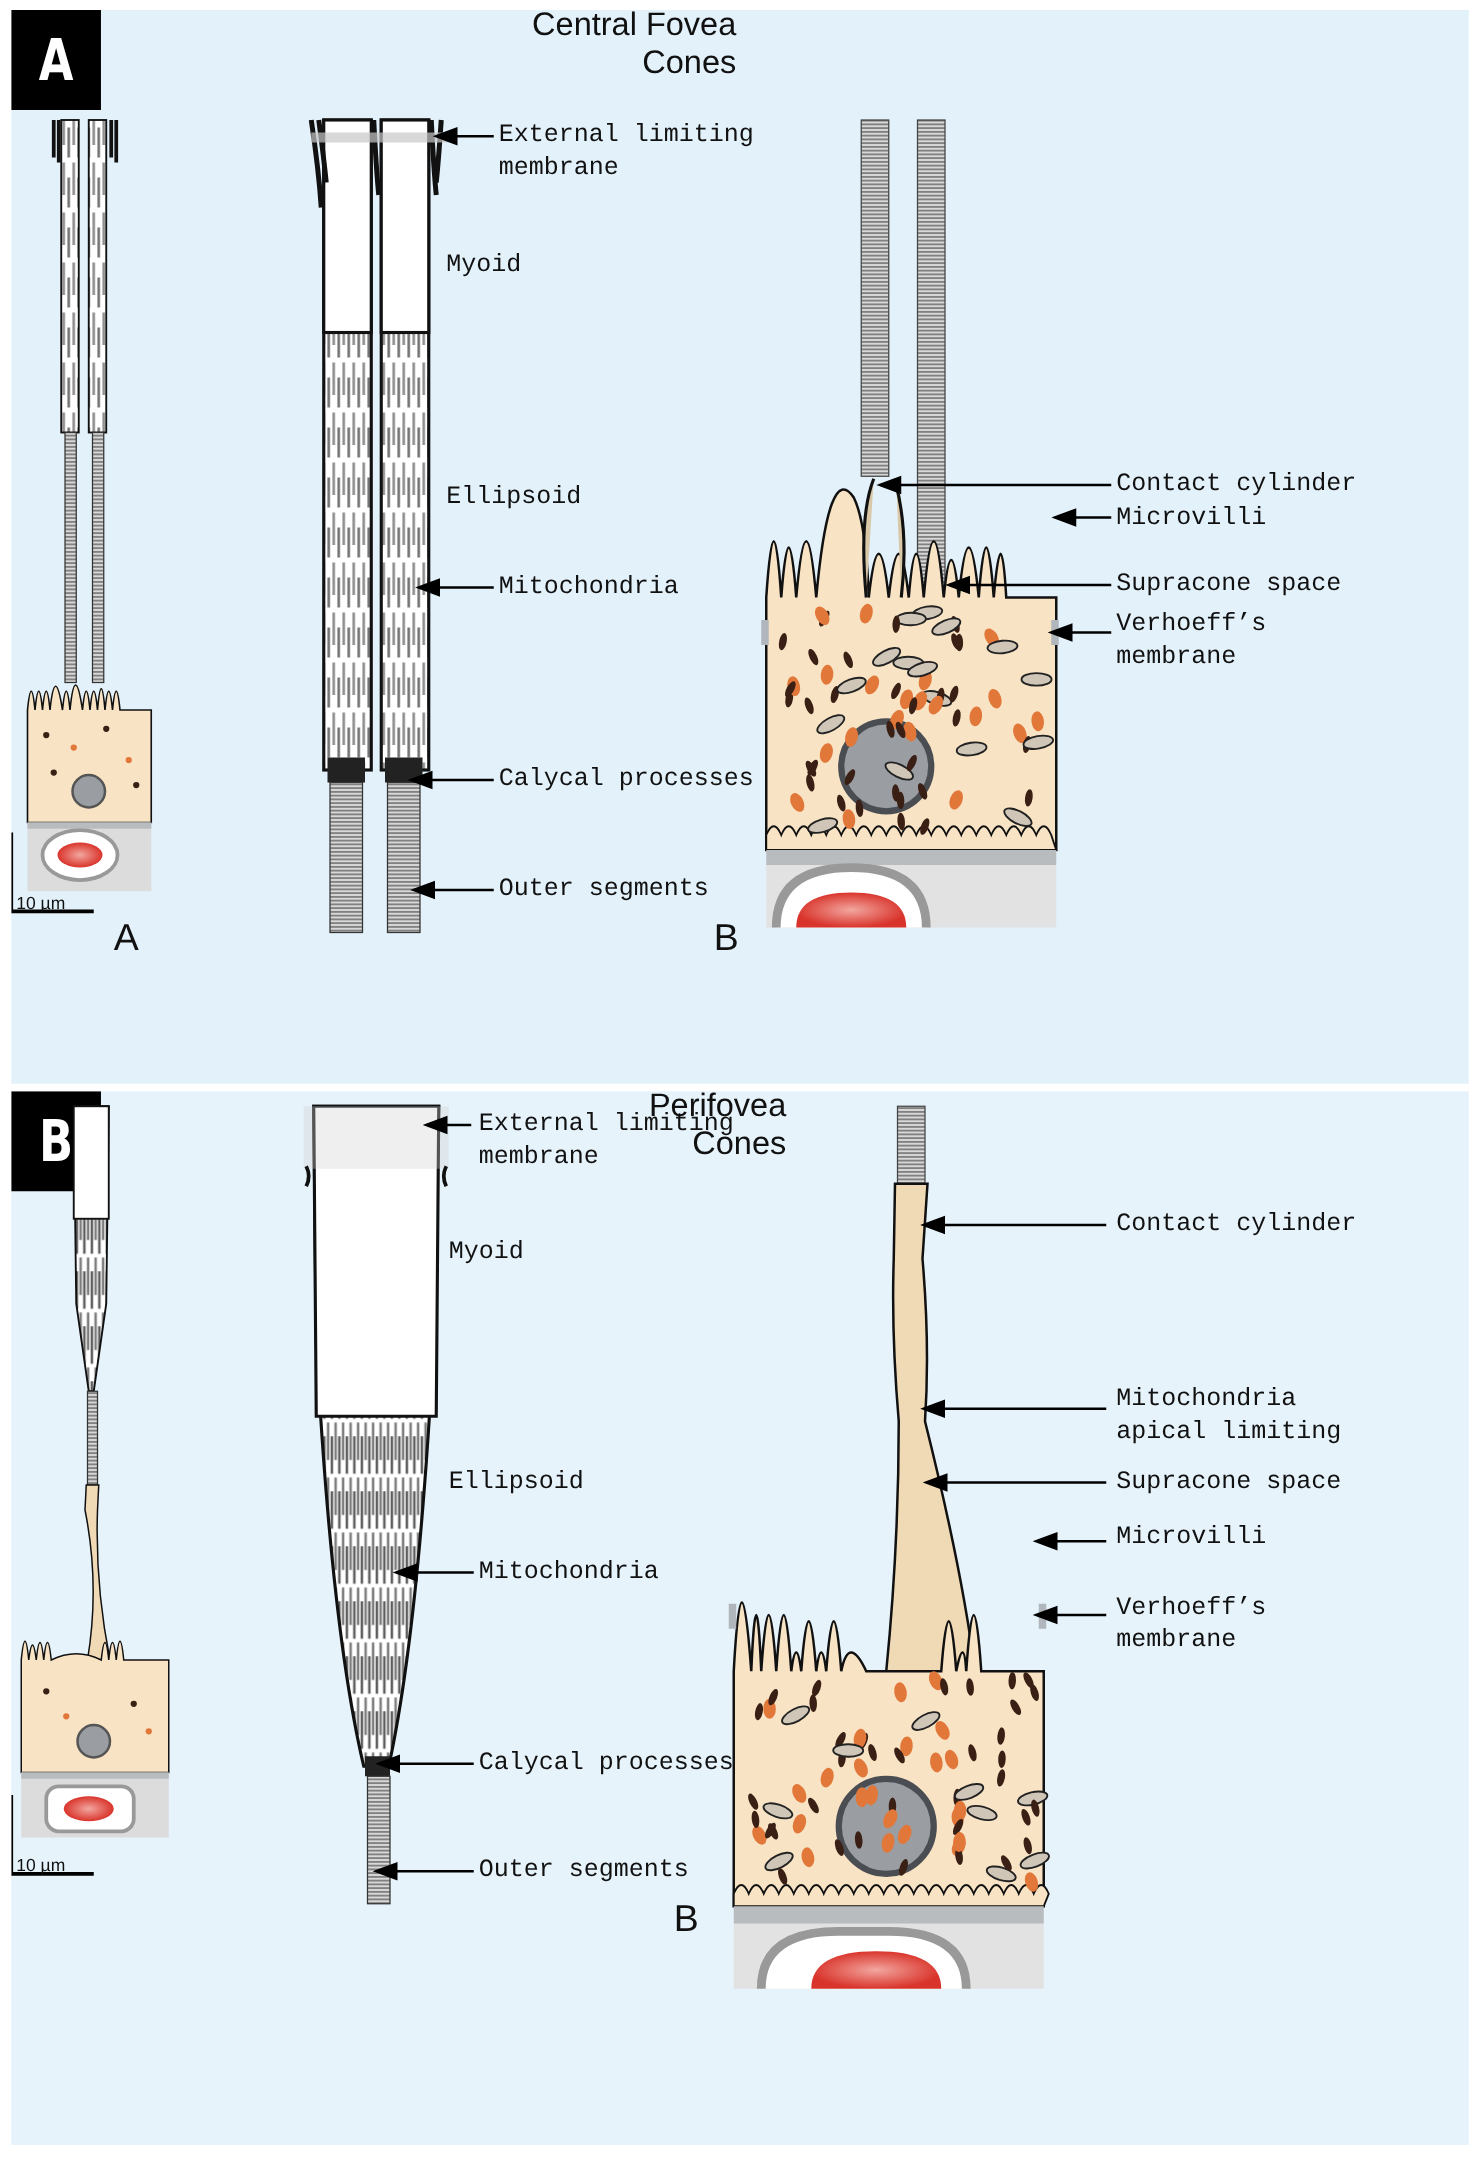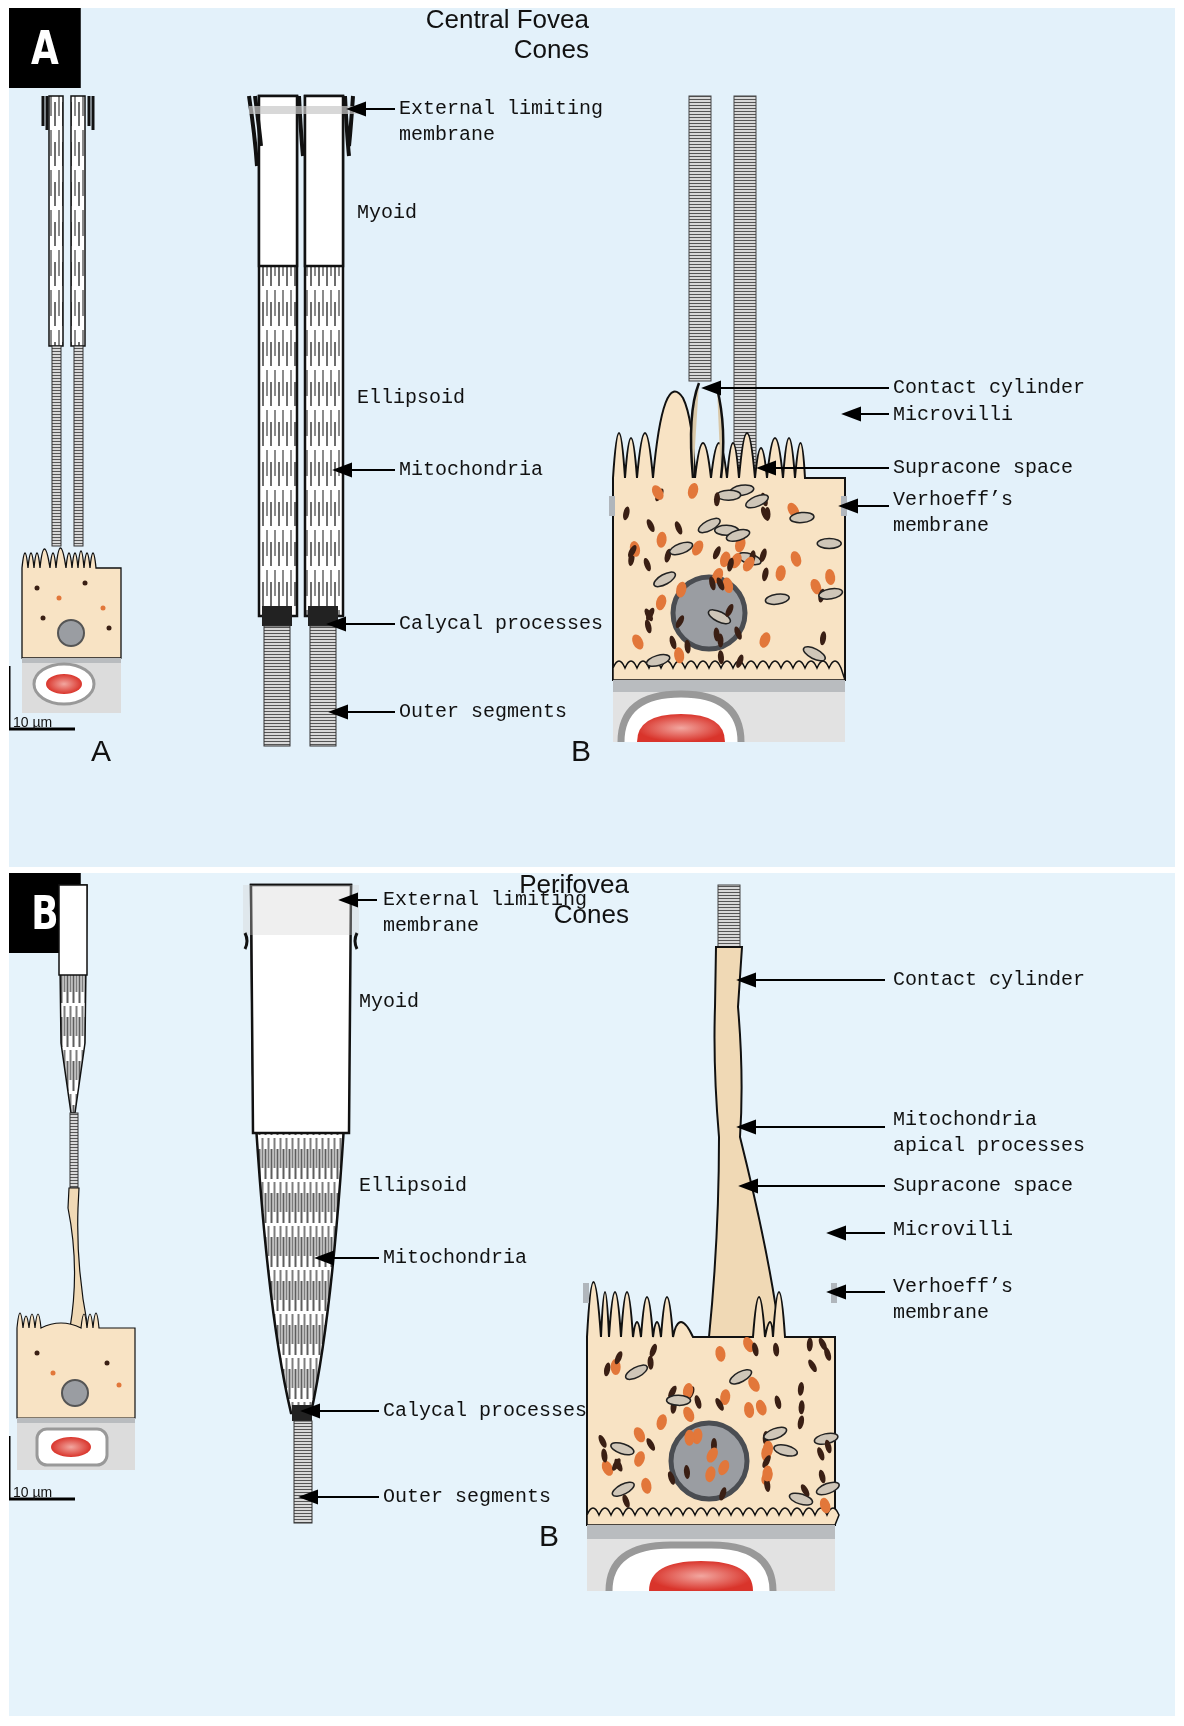--- a/index.html
+++ b/index.html
@@ -381,21 +381,21 @@
   </div>
   <div class="lbl big" style="left:350px;top:116px;">Myoid</div>
   <div class="lbl big" style="left:350px;top:300px;">Ellipsoid</div>
   <div class="lbl" style="left:374px;top:372px;">Mitochondria</div>
   <div class="lbl" style="left:374px;top:525px;">Calycal processes</div>
   <div class="lbl" style="left:374px;top:611px;">Outer segments</div>
 
   <div class="lbl" style="left:884px;top:94px;">Contact cylinder</div>
   <div class="lbl" style="left:884px;top:234px;">
     <div>Mitochondria</div>
-    <div>apical processes</div>
+    <div>apical limiting</div>
   </div>
   <div class="lbl" style="left:884px;top:300px;">Supracone space</div>
   <div class="lbl" style="left:884px;top:344px;">Microvilli</div>
   <div class="lbl" style="left:884px;top:401px;">
     <div>Verhoeff’s</div>
     <div>membrane</div>
   </div>
 </div>
 
 </body></html>

